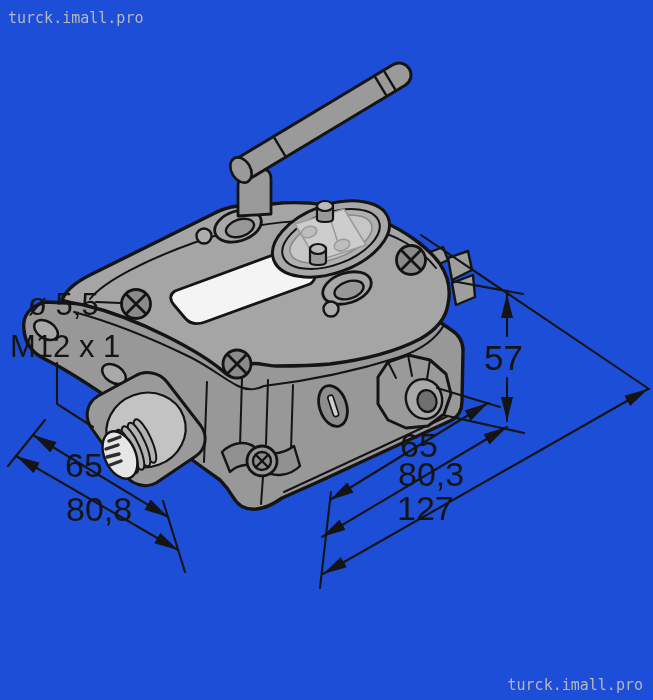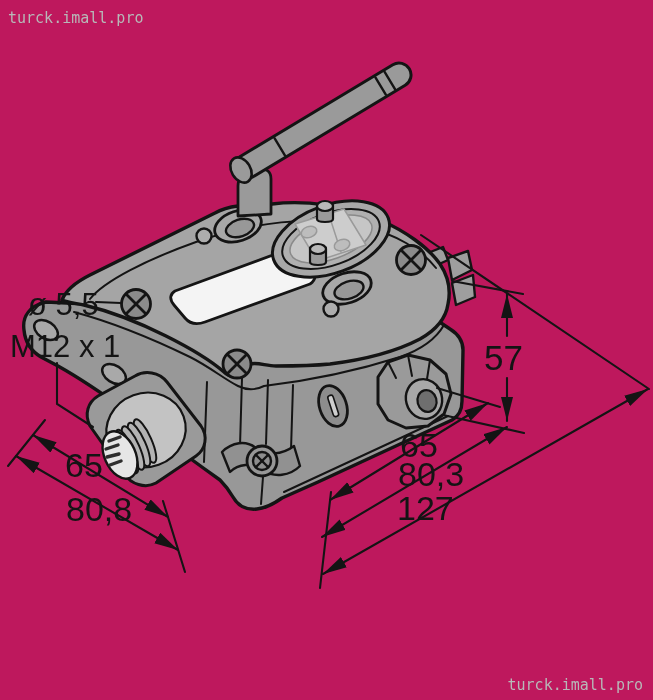--- a/index.html
+++ b/index.html
@@ -1,17 +1,17 @@
 <!DOCTYPE html>
 <html><head>
 <meta charset="utf-8">
 <style>
   html,body { margin:0; padding:0; background:#ffffff; }
   .stage {
-    position:relative; width:653px; height:700px; background:#be185d;
+    position:relative; width:653px; height:700px; background:#1d4ed8;
     overflow:hidden; font-family:"Liberation Sans", sans-serif;
   }
   .watermark {
     position:absolute; font-family:"DejaVu Sans Mono", monospace;
     color:#b8b8b8; white-space:nowrap; user-select:none;
   }
   .wm-tl { left:8px;  top:9px;   font-size:15px; }
   .wm-c  { left:247px; top:336px; font-size:16px; color:#c9c9c9; opacity:.9; }
   .wm-br { right:10px; bottom:6px; font-size:15px; }
   svg { position:absolute; left:0; top:0; }

